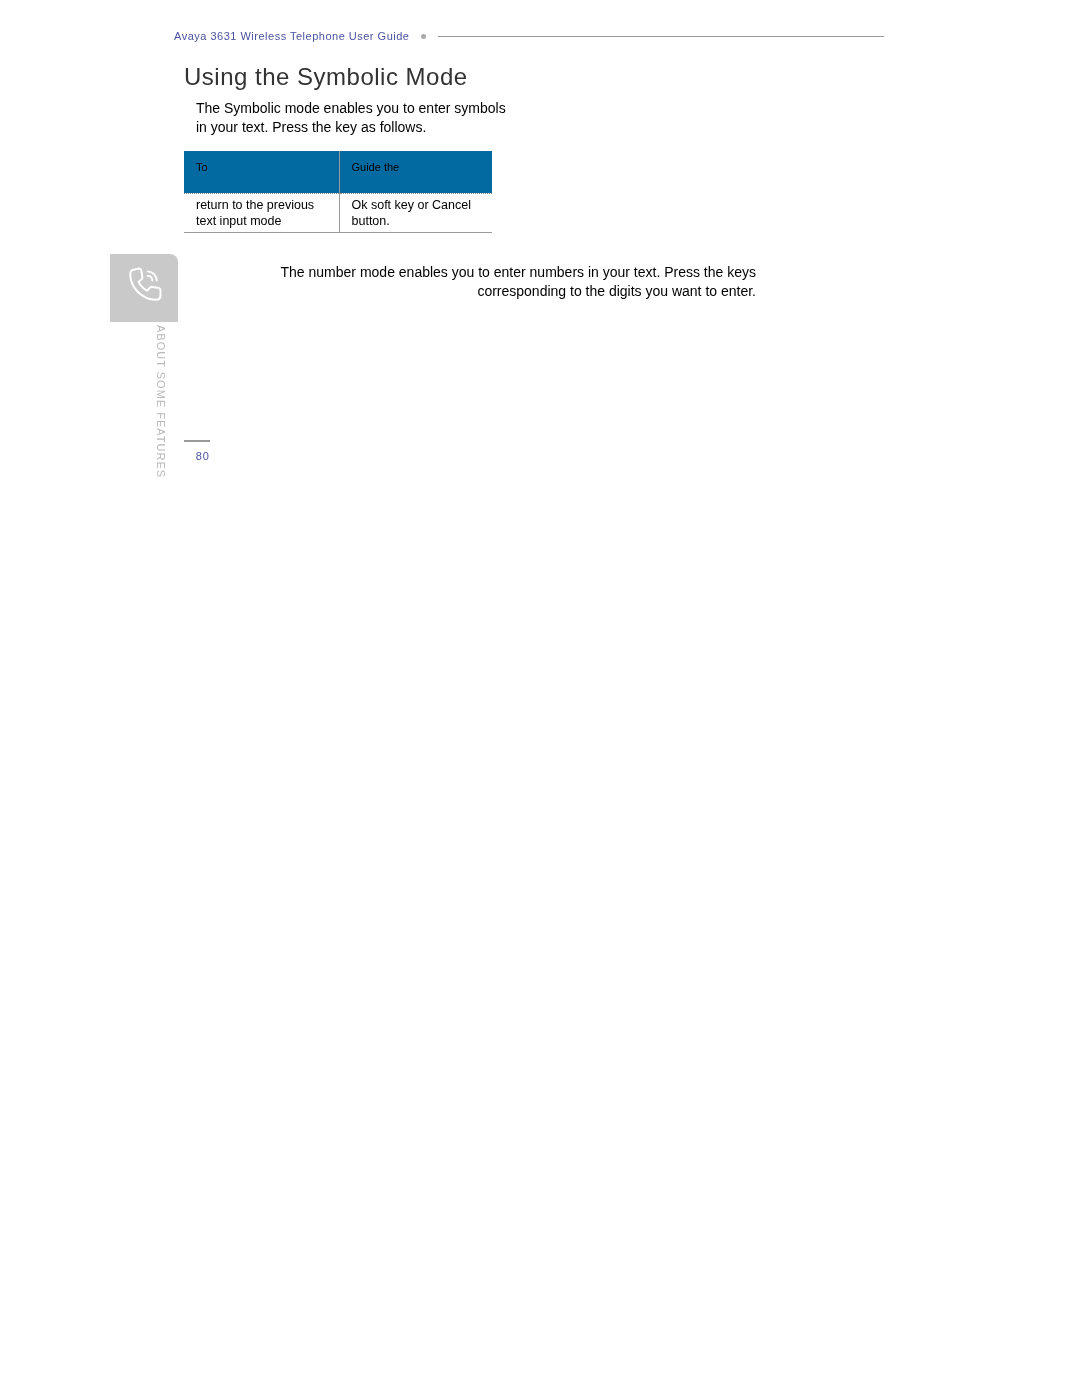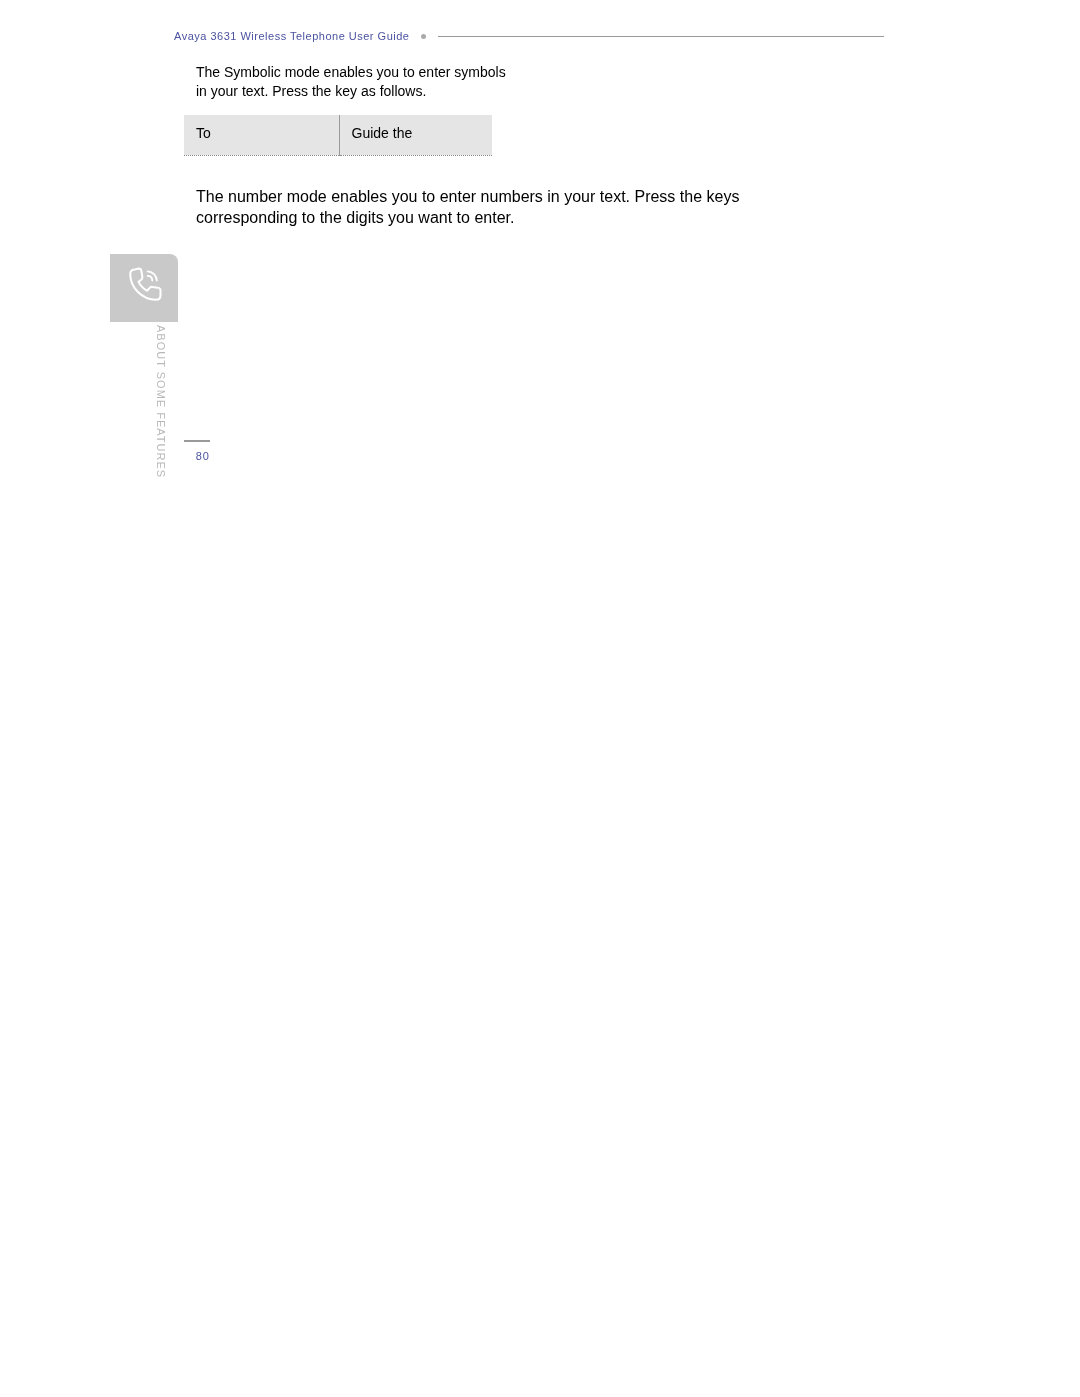--- a/index.html
+++ b/index.html
@@ -62,45 +62,46 @@
     }
     table.symbol-table {
       border-collapse: collapse;
       width: 308px;
       margin-left: 0;
       font-size: 12.5px;
     }
     table.symbol-table th {
       text-align: left;
       font-weight: 400;
-      font-size: 14px;
-      background: #e5e5e5;
-      padding: 10px 8px 14px 12px;
+      font-size: 11px;
+      background: #0369a1;
+      padding: 10px 8px 20px 12px;
       border-bottom: 1px dotted #888888;
     }
     table.symbol-table td {
       padding: 3px 8px 3px 12px;
       vertical-align: top;
       border-bottom: 1px solid #9a9a9a;
       line-height: 1.3;
     }
     table.symbol-table td:first-child,
     table.symbol-table th:first-child {
       border-right: 1px solid #9a9a9a;
       width: 155px;
     }
     .section2 {
       margin-top: 30px;
     }
     .intro-para-wide {
-      font-size: 16px;
+      font-size: 14px;
       line-height: 1.35;
       color: #000000;
       margin-left: 12px;
       max-width: 560px;
+      text-align: right;
     }
     .sidebar-icon-block {
       position: absolute;
       top: 254px;
       left: 110px;
       width: 68px;
       height: 68px;
       background: #cac9c9;
       border-top-right-radius: 8px;
       display: flex;
@@ -155,30 +156,35 @@
       <path d="M14 6 C11 6 9 8 9 11 C9 26 22 39 37 39 C40 39 42 37 42 34 L42 29 C42 27.5 40.8 26.2 39.3 26 L33 25 C31.8 24.8 30.6 25.3 29.9 26.2 L27.5 29.2 C23.5 27 20 23.5 18 19.5 L21 17.1 C21.9 16.4 22.4 15.2 22.2 14 L21.2 7.7 C21 6.2 19.7 5 18.2 5 L14 6 Z" fill="none" stroke="#ffffff" stroke-width="2.2" stroke-linejoin="round"></path>
       <path d="M28 8 C33 8 38 13 38 18" fill="none" stroke="#ffffff" stroke-width="2" stroke-linecap="round"></path>
       <path d="M28 13 C31 13 33 15 33 18" fill="none" stroke="#ffffff" stroke-width="2" stroke-linecap="round"></path>
     </svg>
   </span>
 </div>
 
 <div class="vertical-label">ABOUT SOME FEATURES</div>
 
 <div class="content">
+  <h2 class="section-heading">Using the Symbolic Mode</h2>
   <p class="intro-para">The Symbolic mode enables you to enter symbols in your text. Press the key as follows.</p>
 
   <table class="symbol-table">
     <thead>
       <tr>
         <th>To</th>
         <th>Guide the</th>
       </tr>
     </thead>
     <tbody>
+      <tr>
+        <td>return to the previous text input mode</td>
+        <td>Ok soft key or Cancel button.</td>
+      </tr>
     </tbody>
   </table>
 
   <div class="section2">
     <p class="intro-para-wide">The number mode enables you to enter numbers in your text. Press the keys corresponding to the digits you want to enter.</p>
   </div>
 </div>
 
 <div class="page-number-block">
   <div class="page-number-dash"></div>

